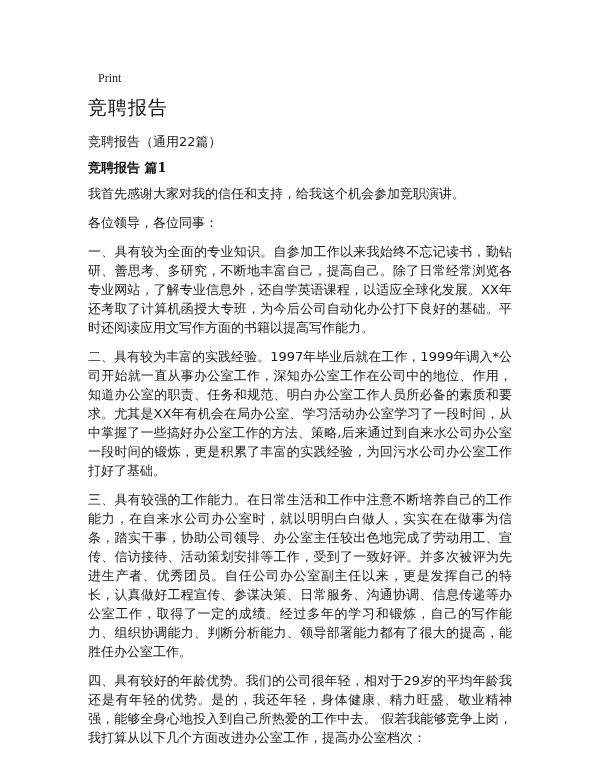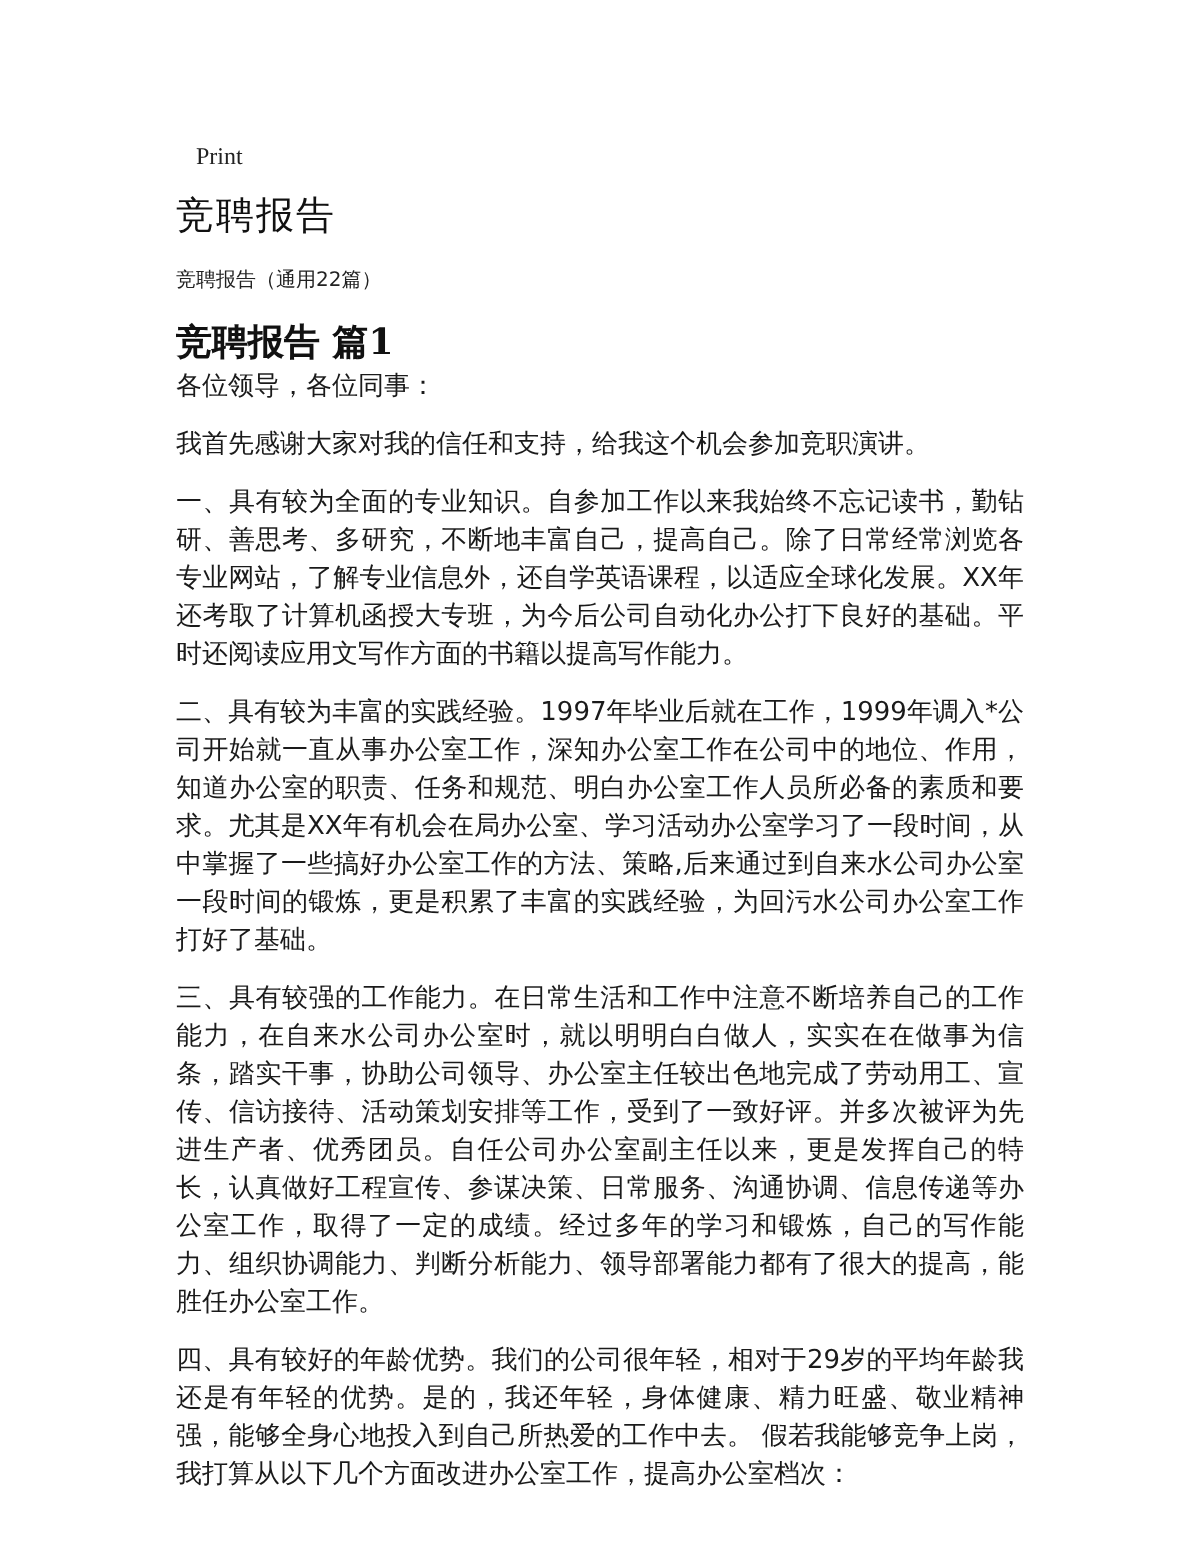--- a/index.html
+++ b/index.html
@@ -1,33 +1,33 @@
 <!DOCTYPE html>
 <html><head>
   <meta charset="utf-8">
   <style>
     html, body { margin: 0; padding: 0; background: #ffffff; }
     body { width: 600px; height: 776px; overflow: hidden; position: relative; color: #1a1a1a; }
     .page { position: absolute; left: 88px; top: 0; width: 424px; }
     .print { position: absolute; top: 71px; left: 0; font-family: "Liberation Serif", "DejaVu Serif", serif; font-size: 12px; color: #222; margin-left: 10px; }
     .title { position: absolute; top: 95px; left: 0; width: 424px; text-align: left; font-family: "DejaVu Sans", sans-serif; font-size: 19px; color: #111; letter-spacing: 1px; }
-    .subtitle { position: absolute; top: 133px; left: 0; font-family: "DejaVu Sans", sans-serif; font-size: 10px; color: #222; }
-    .section-head { position: absolute; top: 159px; left: 0; font-family: "DejaVu Serif", serif; font-weight: bold; font-size: 18px; color: #111; }
+    .subtitle { position: absolute; top: 133px; left: 0; font-family: "DejaVu Sans", sans-serif; font-size: 13px; color: #222; }
+    .section-head { position: absolute; top: 159px; left: 0; font-family: "DejaVu Serif", serif; font-weight: bold; font-size: 13px; color: #111; }
     .body { position: absolute; top: 184px; left: 0; width: 424px; font-family: "DejaVu Sans", sans-serif; font-size: 13px; line-height: 19px; color: #1a1a1a; }
     .body p { margin: 0 0 10px 0; text-align: justify; word-break: break-all; }
   </style>
 </head>
 <body>
 
 <div class="page">
   <div class="print">Print</div>
   <div class="title">竞聘报告</div>
   <div class="subtitle">竞聘报告（通用22篇）</div>
   <div class="section-head">竞聘报告 篇1</div>
   <div class="body">
+    <p>我首先感谢大家对我的信任和支持，给我这个机会参加竞职演讲。</p>
     <p>各位领导，各位同事：</p>
-    <p>我首先感谢大家对我的信任和支持，给我这个机会参加竞职演讲。</p>
     <p>一、具有较为全面的专业知识。自参加工作以来我始终不忘记读书，勤钻研、善思考、多研究，不断地丰富自己，提高自己。除了日常经常浏览各专业网站，了解专业信息外，还自学英语课程，以适应全球化发展。XX年还考取了计算机函授大专班，为今后公司自动化办公打下良好的基础。平时还阅读应用文写作方面的书籍以提高写作能力。</p>
     <p>二、具有较为丰富的实践经验。1997年毕业后就在工作，1999年调入*公司开始就一直从事办公室工作，深知办公室工作在公司中的地位、作用，知道办公室的职责、任务和规范、明白办公室工作人员所必备的素质和要求。尤其是XX年有机会在局办公室、学习活动办公室学习了一段时间，从中掌握了一些搞好办公室工作的方法、策略,后来通过到自来水公司办公室一段时间的锻炼，更是积累了丰富的实践经验，为回污水公司办公室工作打好了基础。</p>
     <p>三、具有较强的工作能力。在日常生活和工作中注意不断培养自己的工作能力，在自来水公司办公室时，就以明明白白做人，实实在在做事为信条，踏实干事，协助公司领导、办公室主任较出色地完成了劳动用工、宣传、信访接待、活动策划安排等工作，受到了一致好评。并多次被评为先进生产者、优秀团员。自任公司办公室副主任以来，更是发挥自己的特长，认真做好工程宣传、参谋决策、日常服务、沟通协调、信息传递等办公室工作，取得了一定的成绩。经过多年的学习和锻炼，自己的写作能力、组织协调能力、判断分析能力、领导部署能力都有了很大的提高，能胜任办公室工作。</p>
     <p>四、具有较好的年龄优势。我们的公司很年轻，相对于29岁的平均年龄我还是有年轻的优势。是的，我还年轻，身体健康、精力旺盛、敬业精神强，能够全身心地投入到自己所热爱的工作中去。 假若我能够竞争上岗，我打算从以下几个方面改进办公室工作，提高办公室档次：</p>
   </div>
 </div>
 
 </body></html>

